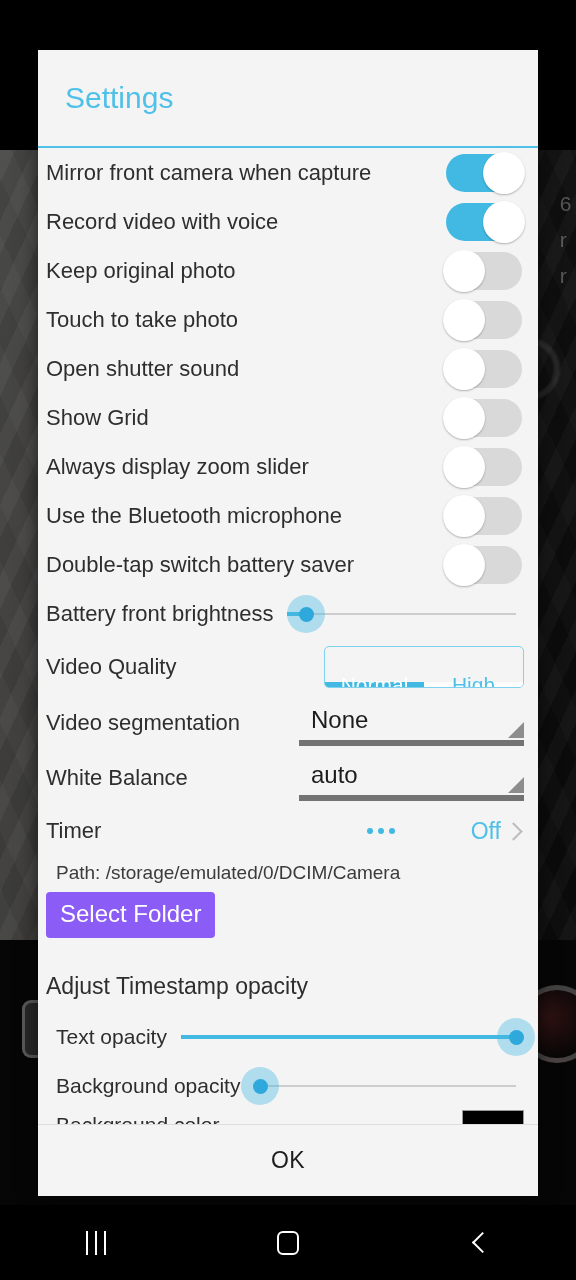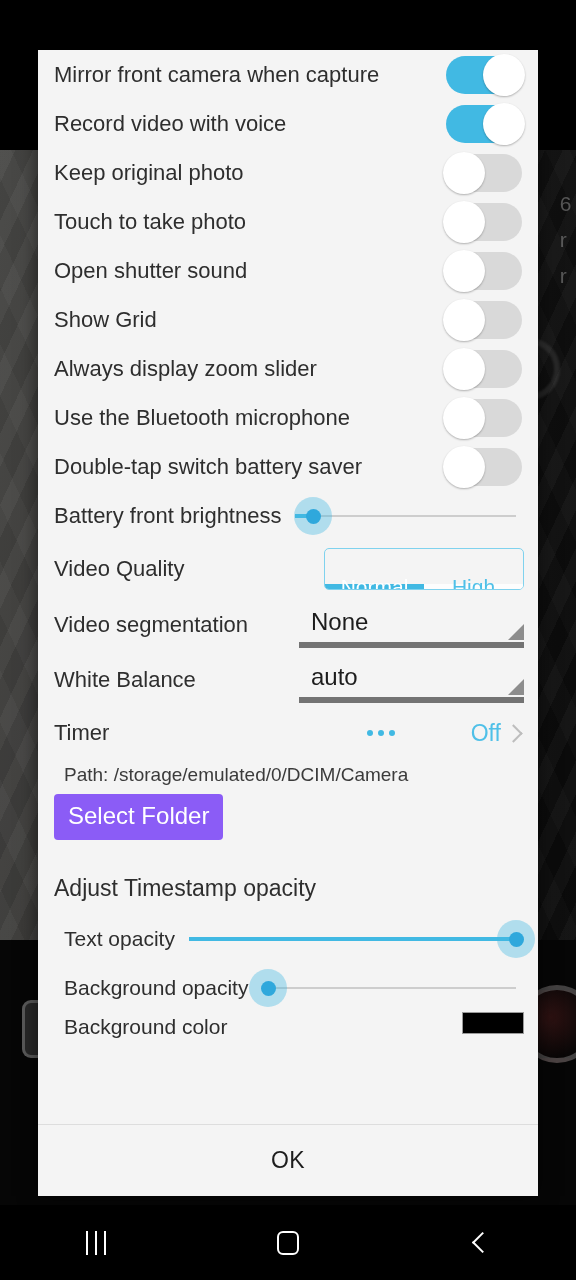--- a/index.html
+++ b/index.html
@@ -60,21 +60,21 @@
     display: flex; align-items: center;
     border-bottom: 2px solid #4fc0e8;
   }
   #dialog-title {
     color: #4fc0e8; font-size: 30px; padding-left: 27px; font-weight: 400;
   }
 
   #dialog-body {
     flex: 1 1 auto; overflow: hidden; position: relative;
   }
-  #scroll-inner { padding: 0 0 0 12px; }
+  #scroll-inner { padding: 0 0 0 4px; }
 
   .row {
     display: flex; align-items: center;
     height: 49px; padding: 0 14px 0 4px;
     position: relative;
   }
   .row-label {
     font-size: 22px; color: #2e2e2e; padding-left: 0px; flex: 0 0 auto;
   }
   .row-label.indent { padding-left: 10px; font-size: 21px; }
@@ -203,20 +203,23 @@
   <div id="cam-dark-bot"></div>
   <div id="cam-ghost-text">6
 r
 r</div>
   <div id="cam-swirl"></div>
   <div id="cam-shutter"></div>
   <div id="cam-leftbtn"></div>
 
   <div id="dialog">
 
+    <div id="dialog-header">
+      <div id="dialog-title">Settings</div>
+    </div>
 
     <div id="dialog-body">
       <div id="scroll-inner">
 
         <div class="row">
           <span class="row-label">Mirror front camera when capture</span>
           <span class="row-spacer"></span>
           <span class="switch on">
               <span class="thumb"></span>
             </span>

